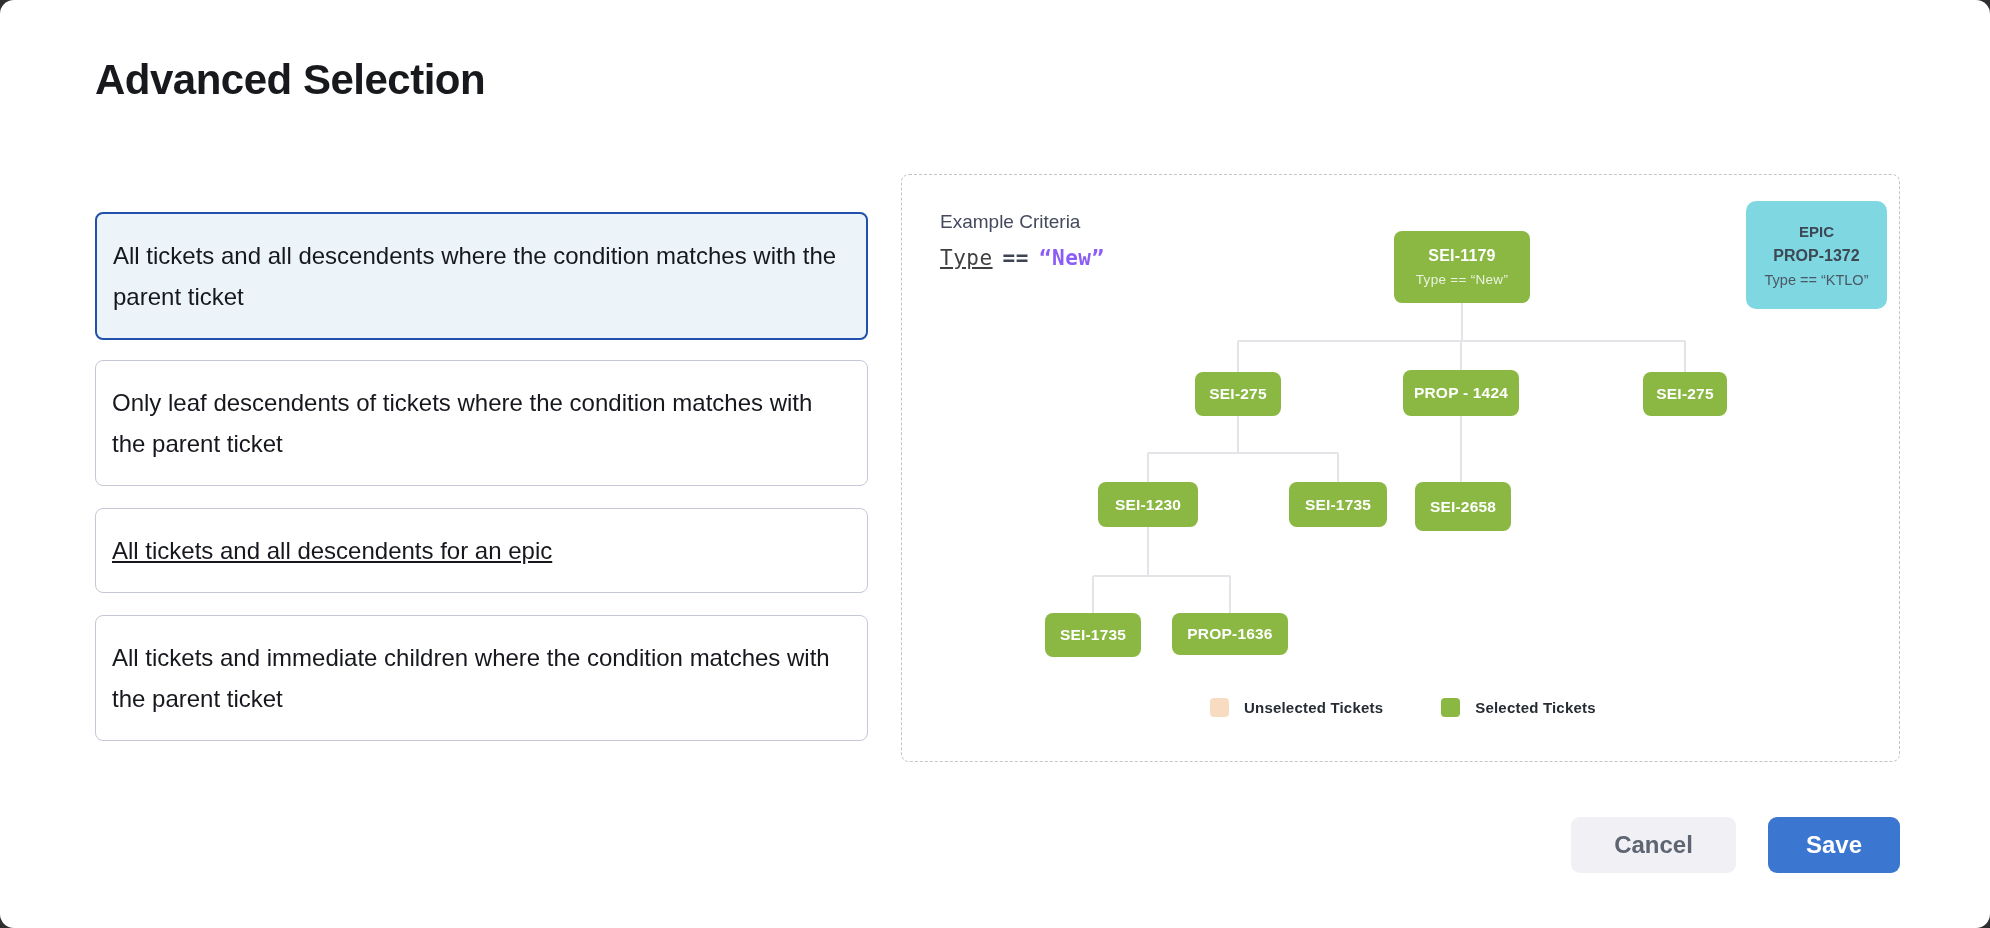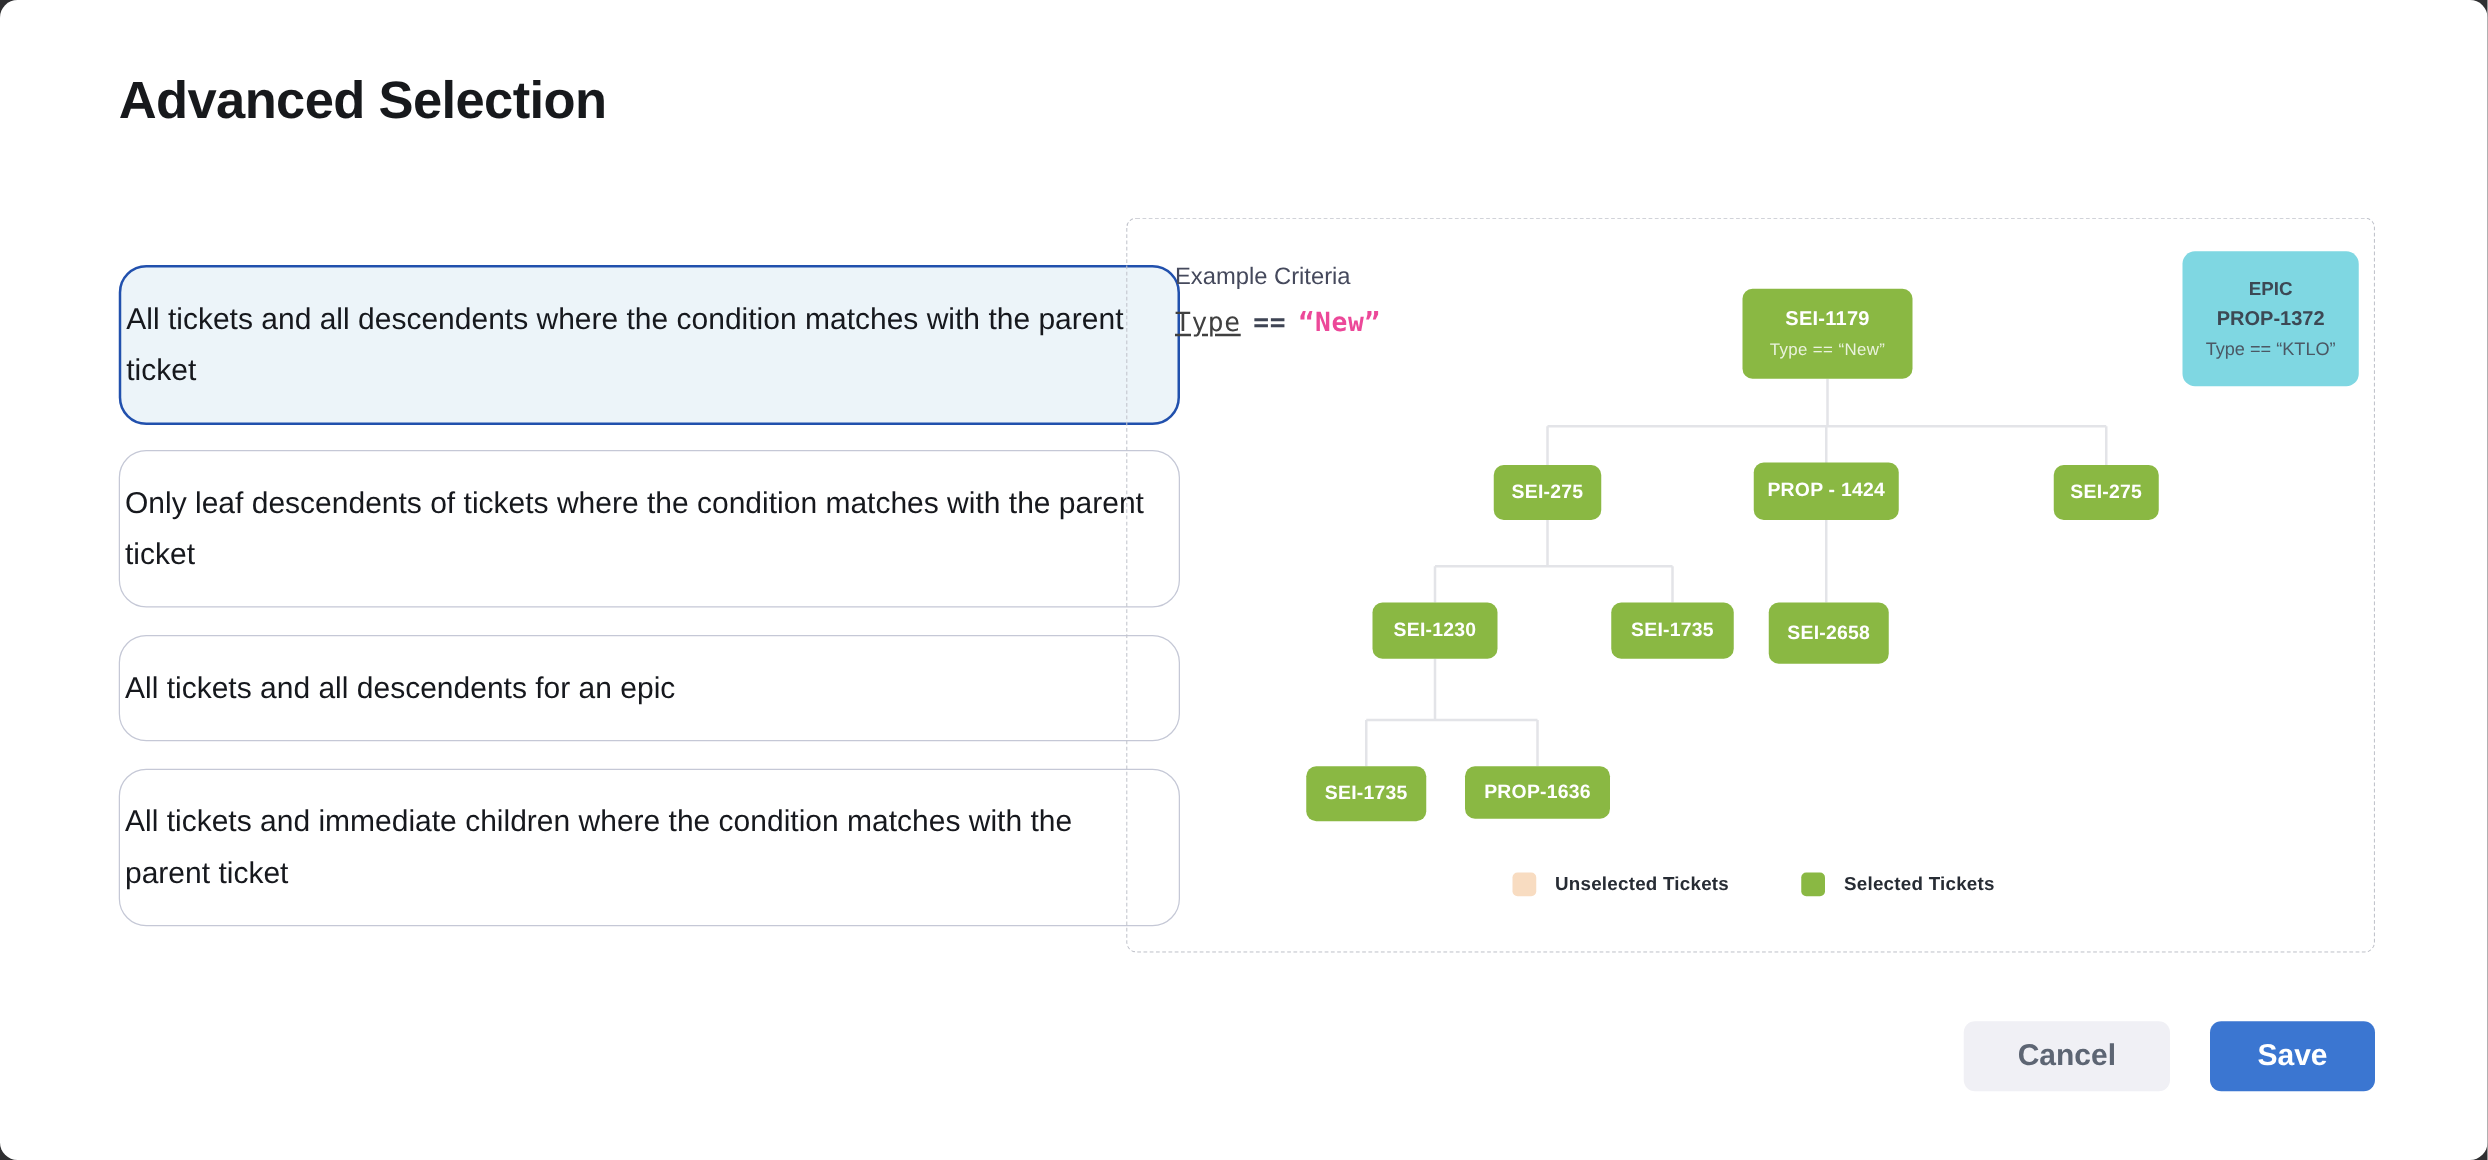--- a/index.html
+++ b/index.html
@@ -8,48 +8,48 @@
   .app {
     position:relative; width:1990px; height:928px;
     background:#ffffff; border-radius:14px; overflow:hidden;
   }
   .page-title {
     position:absolute; left:95px; top:56px;
     font-size:42px; font-weight:bold; color:#17191c; letter-spacing:-0.5px;
   }
   
   .option-card {
-    position:absolute; left:95px; width:849px;
-    background:#ffffff; border:1.5px solid #c5c8d6; border-radius:22px;
-    padding:21px 24px 21px 4px;
+    position:absolute; left:95px; width:773px;
+    background:#ffffff; border:1.5px solid #c5c8d6; border-radius:8px;
+    padding:21px 24px 21px 16px;
     font-size:24px; line-height:41px; color:#16181d; font-weight:500;
     cursor:pointer;
   }
   .option-card.selected {
     background:#ecf4f9; border:2px solid #2150ad;
   }
   .opt-1 { top:212px; min-height:110px; }
   .opt-2 { top:360px; min-height:110px; }
-  .opt-3 { top:508px; min-height:66px; }
+  .opt-3 { top:508px; min-height:66px;text-decoration:underline; }
   .opt-4 { top:615px; min-height:111px; }
   
   .example-panel {
     position:absolute; left:901px; top:174px; width:999px; height:588px;
     border:1.5px dashed #c2c4cc; border-radius:8px;
   }
   .example-block { position:absolute; left:38px; top:36px; }
   .example-heading { font-size:19px; color:#45495c; }
   .criteria-line {
     margin-top:13px;
     font-family:"DejaVu Sans Mono","Liberation Mono",monospace;
     font-size:21px; letter-spacing:0.5px;
   }
   .crit-field { color:#404040;text-decoration:underline; }
   .crit-op { color:#3e4454; font-weight:bold; margin-left:10px; }
-  .crit-value { color:#ec4899; font-weight:bold; margin-left:10px; }
+  .crit-value { color:#8b5cf6; font-weight:bold; margin-left:10px; }
   
   .epic-card {
     position:absolute; left:844px; top:26px; width:141px; height:108px;
     background:#7fd7e2; border-radius:10px;
     display:flex; flex-direction:column; align-items:center; justify-content:center; gap:7px;
   }
   .epic-type { font-size:15px; font-weight:bold; color:#3c4854; }
   .epic-id { font-size:16px; font-weight:bold; color:#3c4854;text-align:center; }
   .epic-criteria { font-size:14.5px; color:#4b5864; }
   

